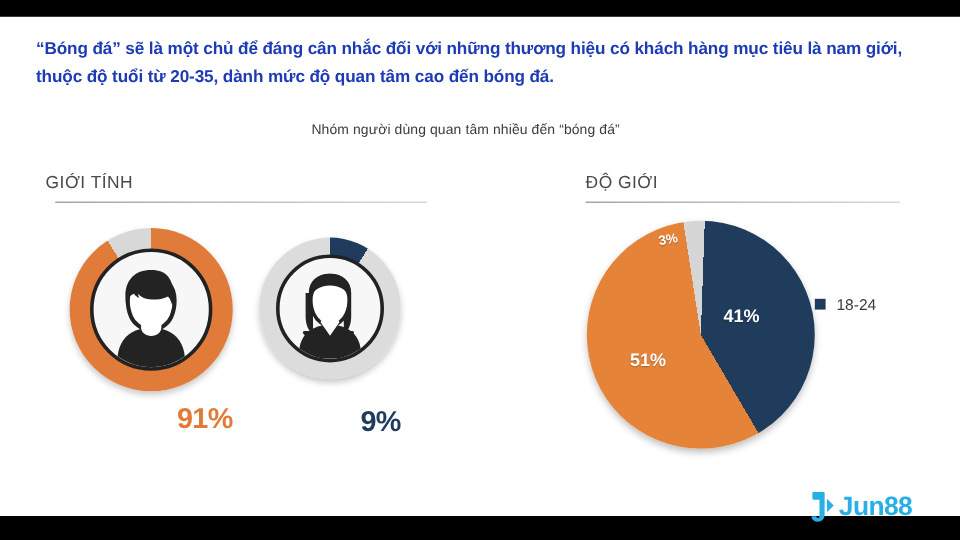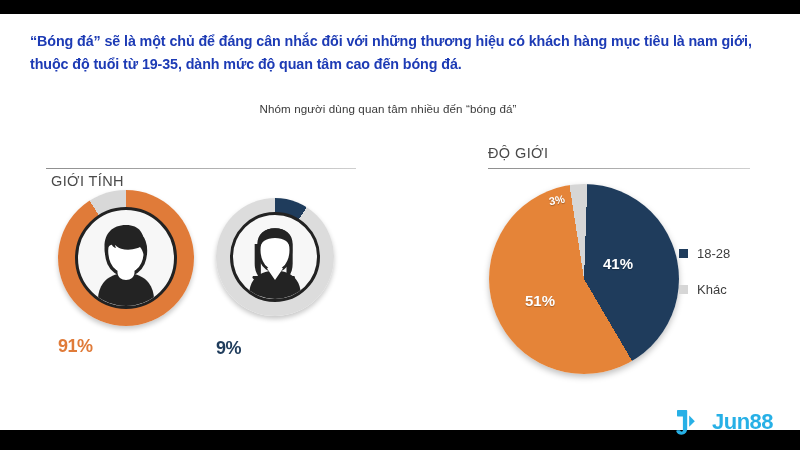--- a/index.html
+++ b/index.html
@@ -46,43 +46,43 @@
     position:absolute;
     color:#4a4a4a;
     font-size:14.5px;
     letter-spacing:.4px;
   }
   .panel-rule {
     position:absolute;
     height:1px;
     background:#b9b9b9;
   }
-  #gender-title { left:51px; top:131px;margin-top:28px; }
+  #gender-title { left:38px; top:131px; }
   #gender-rule  { left:46px; top:154px; width:310px;
                   background:linear-gradient(to right,#8e8e8e,#cfcfcf); }
   #age-title    { left:488px; top:131px; }
   #age-rule     { left:488px; top:154px; width:262px;
                   background:linear-gradient(to right,#8e8e8e,#cfcfcf); }
 
   
   .donut-wrap { position:absolute; }
   .donut {
     position:relative;
     border-radius:50%;
     box-shadow:0 3px 5px rgba(0,0,0,.22);
   }
   .donut .hole {
     position:absolute; border-radius:50%;
     background:#f7f7f7;
     display:flex; align-items:flex-end; justify-content:center;
     overflow:hidden;
   }
   .pct {
-    position:absolute; width:100%; text-align:left;
-    font-size:18px; font-weight:bold; letter-spacing:-.5px;
+    position:absolute; width:100%; text-align:right;
+    font-size:24px; font-weight:bold; letter-spacing:-.5px;
   }
 
   
   #donut-male-wrap { left:58px; top:176px; }
   #donut-male { width:136px; height:136px; }
   #donut-male .hole { left:17px; top:17px; width:102px; height:102px;
                       border:3px solid #222; }
   #pct-male { left:58px; top:322px; width:136px; color:#e07b39; }
 
   
@@ -124,37 +124,37 @@
     position:absolute; left:31px; top:383px;
     font-size:7.3px; font-style:italic; color:#2e2e2e;
     letter-spacing:.05px;
     font-family:"Liberation Sans", sans-serif;
   }
 
   
   #logo { position:absolute; left:676px; top:394px;
           display:flex; align-items:center; }
   #logo-mark { position:relative; width:20px; height:28px; flex:0 0 auto; }
-  #logo-text { margin-left:16px; font-size:22px; font-weight:bold;
+  #logo-text { margin-left:3px; font-size:22px; font-weight:bold;
                color:#27b0e6; letter-spacing:-.5px;
                font-family:"Liberation Sans", sans-serif; }
 </style>
 </head>
 <body>
 
 <div id="stage">
 
   <div class="letterbox" id="lb-top"></div>
   <div class="letterbox" id="lb-bottom"></div>
 
   <div id="slide">
 
     <div id="headline" style="color: rgb(29, 59, 181);">
       <span class="l">“Bóng đá” sẽ là một chủ để đáng cân nhắc đối với những thương hiệu có khách hàng mục tiêu là nam giới,</span>
-      <span class="l">thuộc độ tuổi từ 19-35, dành mức độ quan tâm cao đến bóng đá.</span>
+      <span class="l">thuộc độ tuổi từ 20-35, dành mức độ quan tâm cao đến bóng đá.</span>
     </div>
 
     <div id="subtitle">Nhóm người dùng quan tâm nhiều đến “bóng đá”</div>
 
     <div class="panel-title" id="gender-title">GIỚI TÍNH</div>
     <div class="panel-rule" id="gender-rule"></div>
 
     <div class="donut-wrap" id="donut-male-wrap">
       <div class="donut" id="donut-male" style="background: conic-gradient(rgb(224, 123, 57) 0deg, rgb(224, 123, 57) 327.6deg, rgb(216, 216, 216) 327.6deg, rgb(216, 216, 216) 360deg);">
         <div class="hole">
@@ -191,25 +191,21 @@
       <div id="pie" style="background: conic-gradient(from 2deg, rgb(31, 60, 92) 0deg, rgb(31, 60, 92) 147.6deg, rgb(229, 132, 56) 147.6deg, rgb(229, 132, 56) 349.2deg, rgb(214, 214, 214) 349.2deg, rgb(214, 214, 214) 360deg);">
         <div class="pie-label" id="pie-label-41">41%</div>
         <div class="pie-label" id="pie-label-56">51%</div>
         <div class="pie-label" id="pie-label-3">3%</div>
       </div>
     </div>
 
     <div id="legend">
       <div class="legend-row">
         <span class="legend-swatch" style="background: rgb(31, 60, 92);"></span>
-        <span class="legend-label">18-28</span>
-      </div>
-      <div class="legend-row">
-        <span class="legend-swatch" style="background: rgb(214, 214, 214);"></span>
-        <span class="legend-label">Khác</span>
+        <span class="legend-label">18-24</span>
       </div>
     </div>
 
 
     <div id="logo">
       <span id="logo-mark">
         <svg width="20" height="28" viewBox="0 0 20 28">
           <path d="M2 2h8.2c.6 0 1 .4 1 1v17.6c0 3.9-2.4 6.2-5.6 6.2-2.5 0-4.4-1.3-5.2-3.1-.3-.7.2-1.4 1-1.4h2.1c.5 0 .9.3 1.1.7.2.4.5.6 1 .6.8 0 1.3-.6 1.3-1.7V8.4H2c-.6 0-1-.4-1-1V3c0-.6.4-1 1-1z" fill="#27b0e6"></path>
           <path d="M13.2 7.6l5.6 5.6-5.6 5.6V7.6z" fill="#27b0e6"></path>
         </svg>

